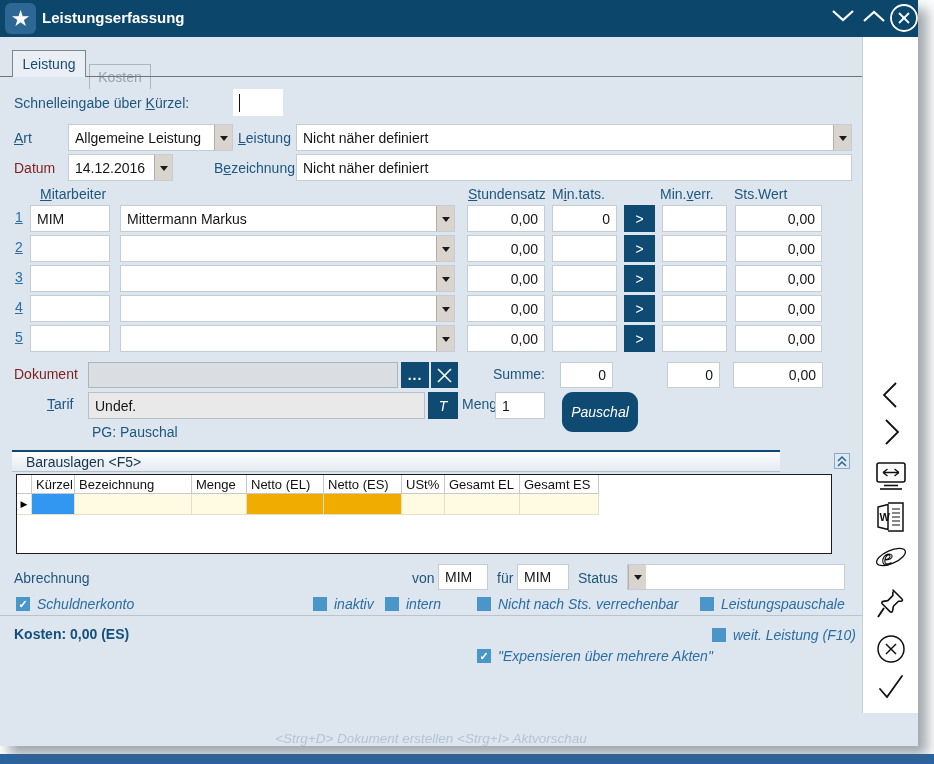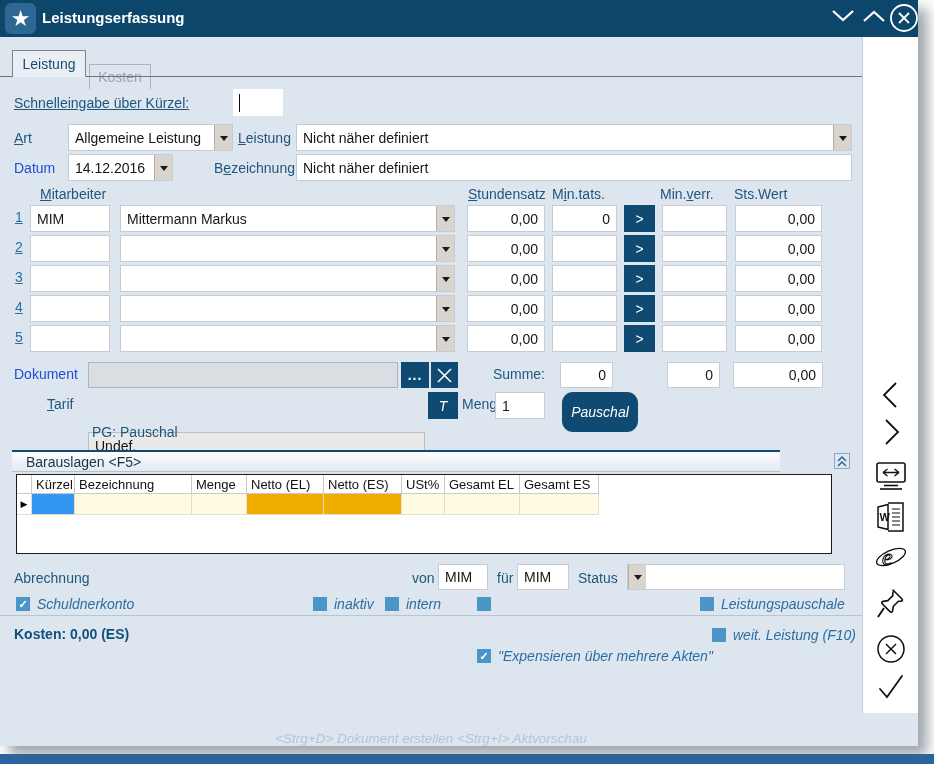--- a/index.html
+++ b/index.html
@@ -19,27 +19,27 @@
   
   .tab { position:absolute; font-size:14px; display:flex; align-items:center; justify-content:center; }
   #tab-leistung { left:12px; top:50px; width:74px; height:27px; background:#e9eff5; border:1px solid #7e868d;
                   border-bottom:none; color:#1d4a6e; z-index:3; }
   #tab-kosten  { left:89px; top:52px; width:62px; height:25px; background:#dde6ef; border:1px solid #adb6be;
                  border-bottom:none; color:#98a4ae; z-index:1;margin-top:12px; }
   #tabline { position:absolute; left:0; top:76px; width:862px; height:1px; background:#6d757c; z-index:2; }
 
   
   .lbl { position:absolute; font-size:14px; color:#1f567e; white-space:nowrap; }
-  .lbl.gray { color:#1d4ed8; }
+  .lbl.gray { color:#7f1d1d; }
   .hk { text-decoration:underline; }
   .inp { position:absolute; background:#fff; border:1px solid #c6ccd3; display:flex; align-items:center;
          font-size:14px; color:#151515; padding:0 6px; }
   .inp.num { justify-content:flex-end; }
   .inp.dis { background:#dadee2; border-color:#adb5bc; }
-  .inp.dis2 { background:#e9e9e9; border-color:#b9bfc5;margin-top:40px; }
+  .inp.dis2 { background:#e9e9e9; border-color:#b9bfc5; }
   .combo { position:absolute; background:#fff; border:1px solid #c6ccd3; display:flex; align-items:stretch;
            font-size:14px; color:#151515; }
   .combo .txt { flex:1; display:flex; align-items:center; padding:0 6px; white-space:nowrap; overflow:hidden; }
   .combo .arrow { width:18px; background:#d9d5ce; border-left:1px solid #b3aea6; display:flex;
                   align-items:center; justify-content:center; }
   .combo .arrow::after { content:""; width:0; height:0; border:4px solid transparent; border-top:5px solid #1a1a1a;
                          margin-top:5px; }
   .bluebtn { position:absolute; background:#0f4a72; color:#fff; display:flex; align-items:center;
              justify-content:center; font-size:14px; }
   .bluebtn.it { font-style:italic; }
@@ -107,21 +107,21 @@
           <line x1="10" y1="11" x2="20" y2="21" stroke="#fff" stroke-width="1.8"></line>
           <line x1="20" y1="11" x2="10" y2="21" stroke="#fff" stroke-width="1.8"></line>
           </svg>
       </div>
     </div>
 
     <div id="tabline"></div>
     <div class="tab" id="tab-leistung">Leistung</div>
     <div class="tab" id="tab-kosten">Kosten</div>
 
-    <div class="lbl" style="left:14px; top:95px;text-decoration:underline;"><span>Schnelleingabe über </span><span class="hk">K</span><span>ürzel:</span></div>
+    <div class="lbl" style="left:14px; top:95px;"><span>Schnelleingabe über </span><span class="hk">K</span><span>ürzel:</span></div>
     <div class="inp" style="left:233px; top:89px; width:50px; height:27px; border:none;">
         <span class="caret"></span>
         <span></span>
       </div>
 
     <div class="lbl" style="left:14px; top:130px;"><span class="hk">A</span><span>rt</span></div>
     <div class="combo" style="left:68px; top:124px; width:165px; height:27px;">
       <span class="txt">Allgemeine Leistung</span>
       <span class="arrow"></span>
     </div>
@@ -346,20 +346,21 @@
     <div class="chk" style="left:313px; top:596px;">
       <span class="box"></span>
       <span class="lab">inaktiv</span>
     </div>
     <div class="chk" style="left:385px; top:596px;">
       <span class="box"></span>
       <span class="lab">intern</span>
     </div>
     <div class="chk" style="left:477px; top:596px;">
       <span class="box"></span>
+      <span class="lab">Nicht nach Sts. verrechenbar</span>
     </div>
     <div class="chk" style="left:700px; top:596px;">
       <span class="box"></span>
       <span class="lab">Leistungspauschale</span>
     </div>
 
     <div id="sep2"></div>
     <div id="kosten">Kosten: 0,00 (ES)</div>
     <div class="chk" style="left:712px; top:627px;">
       <span class="box"></span>

